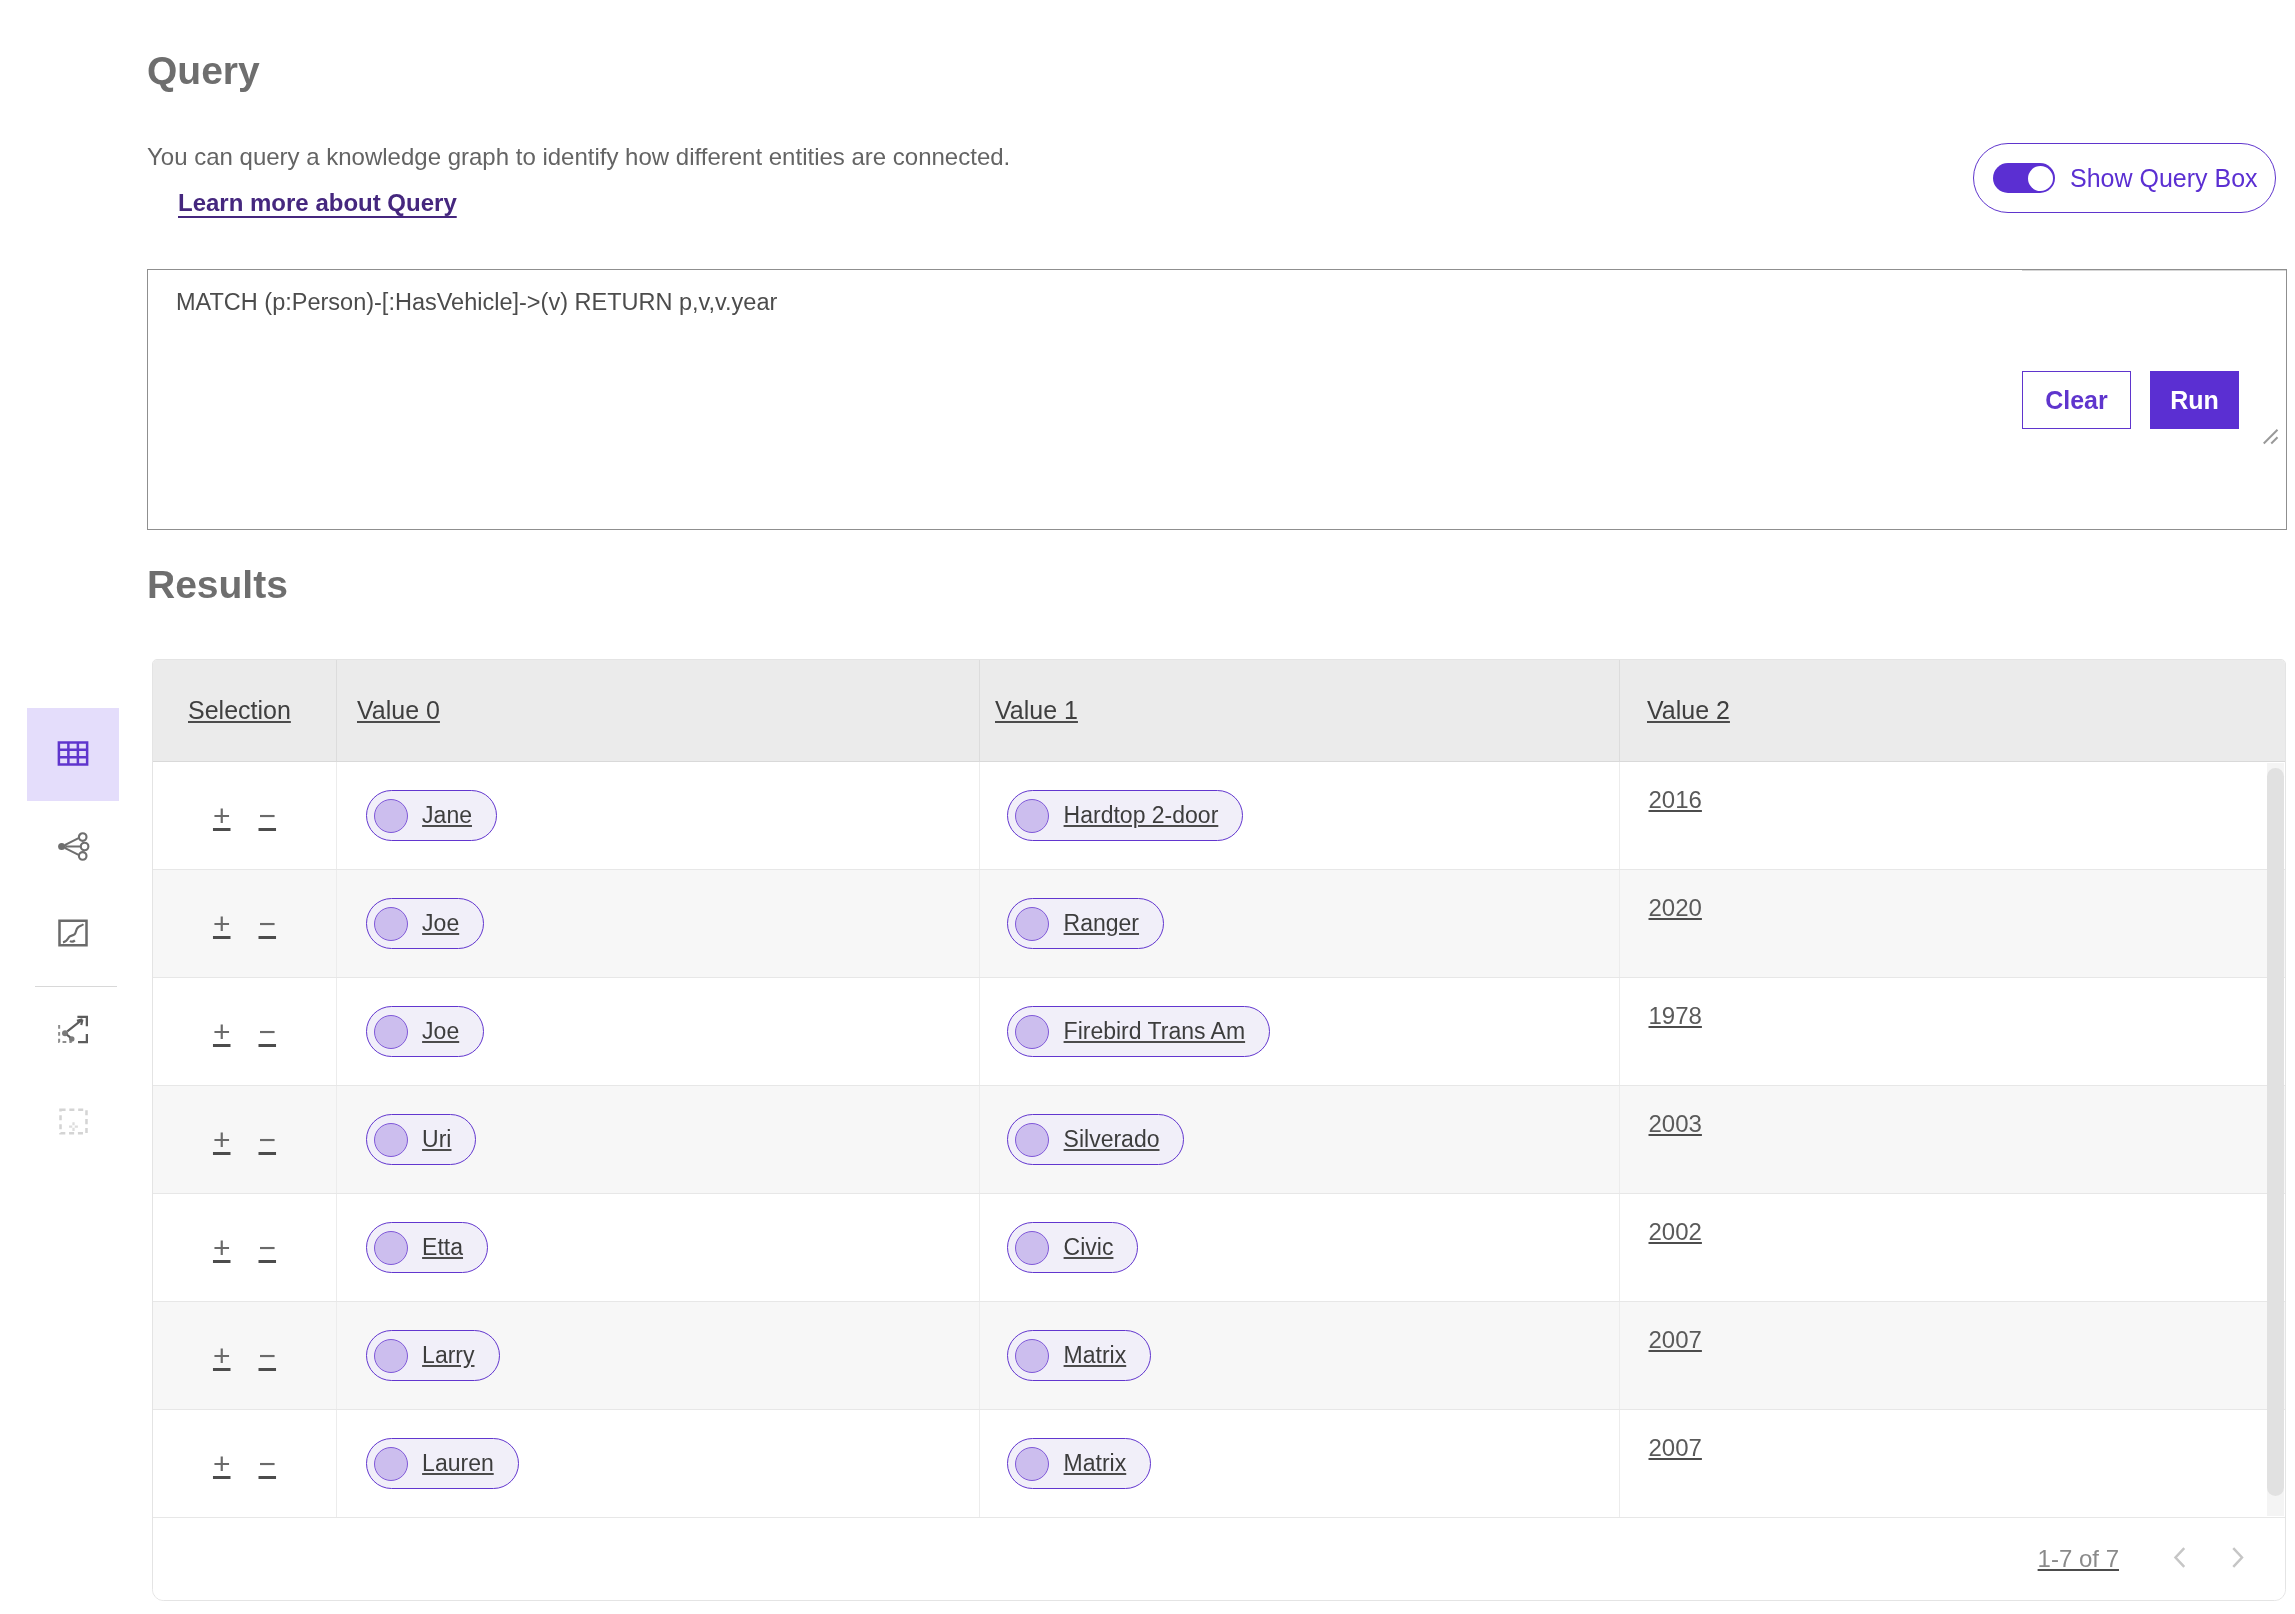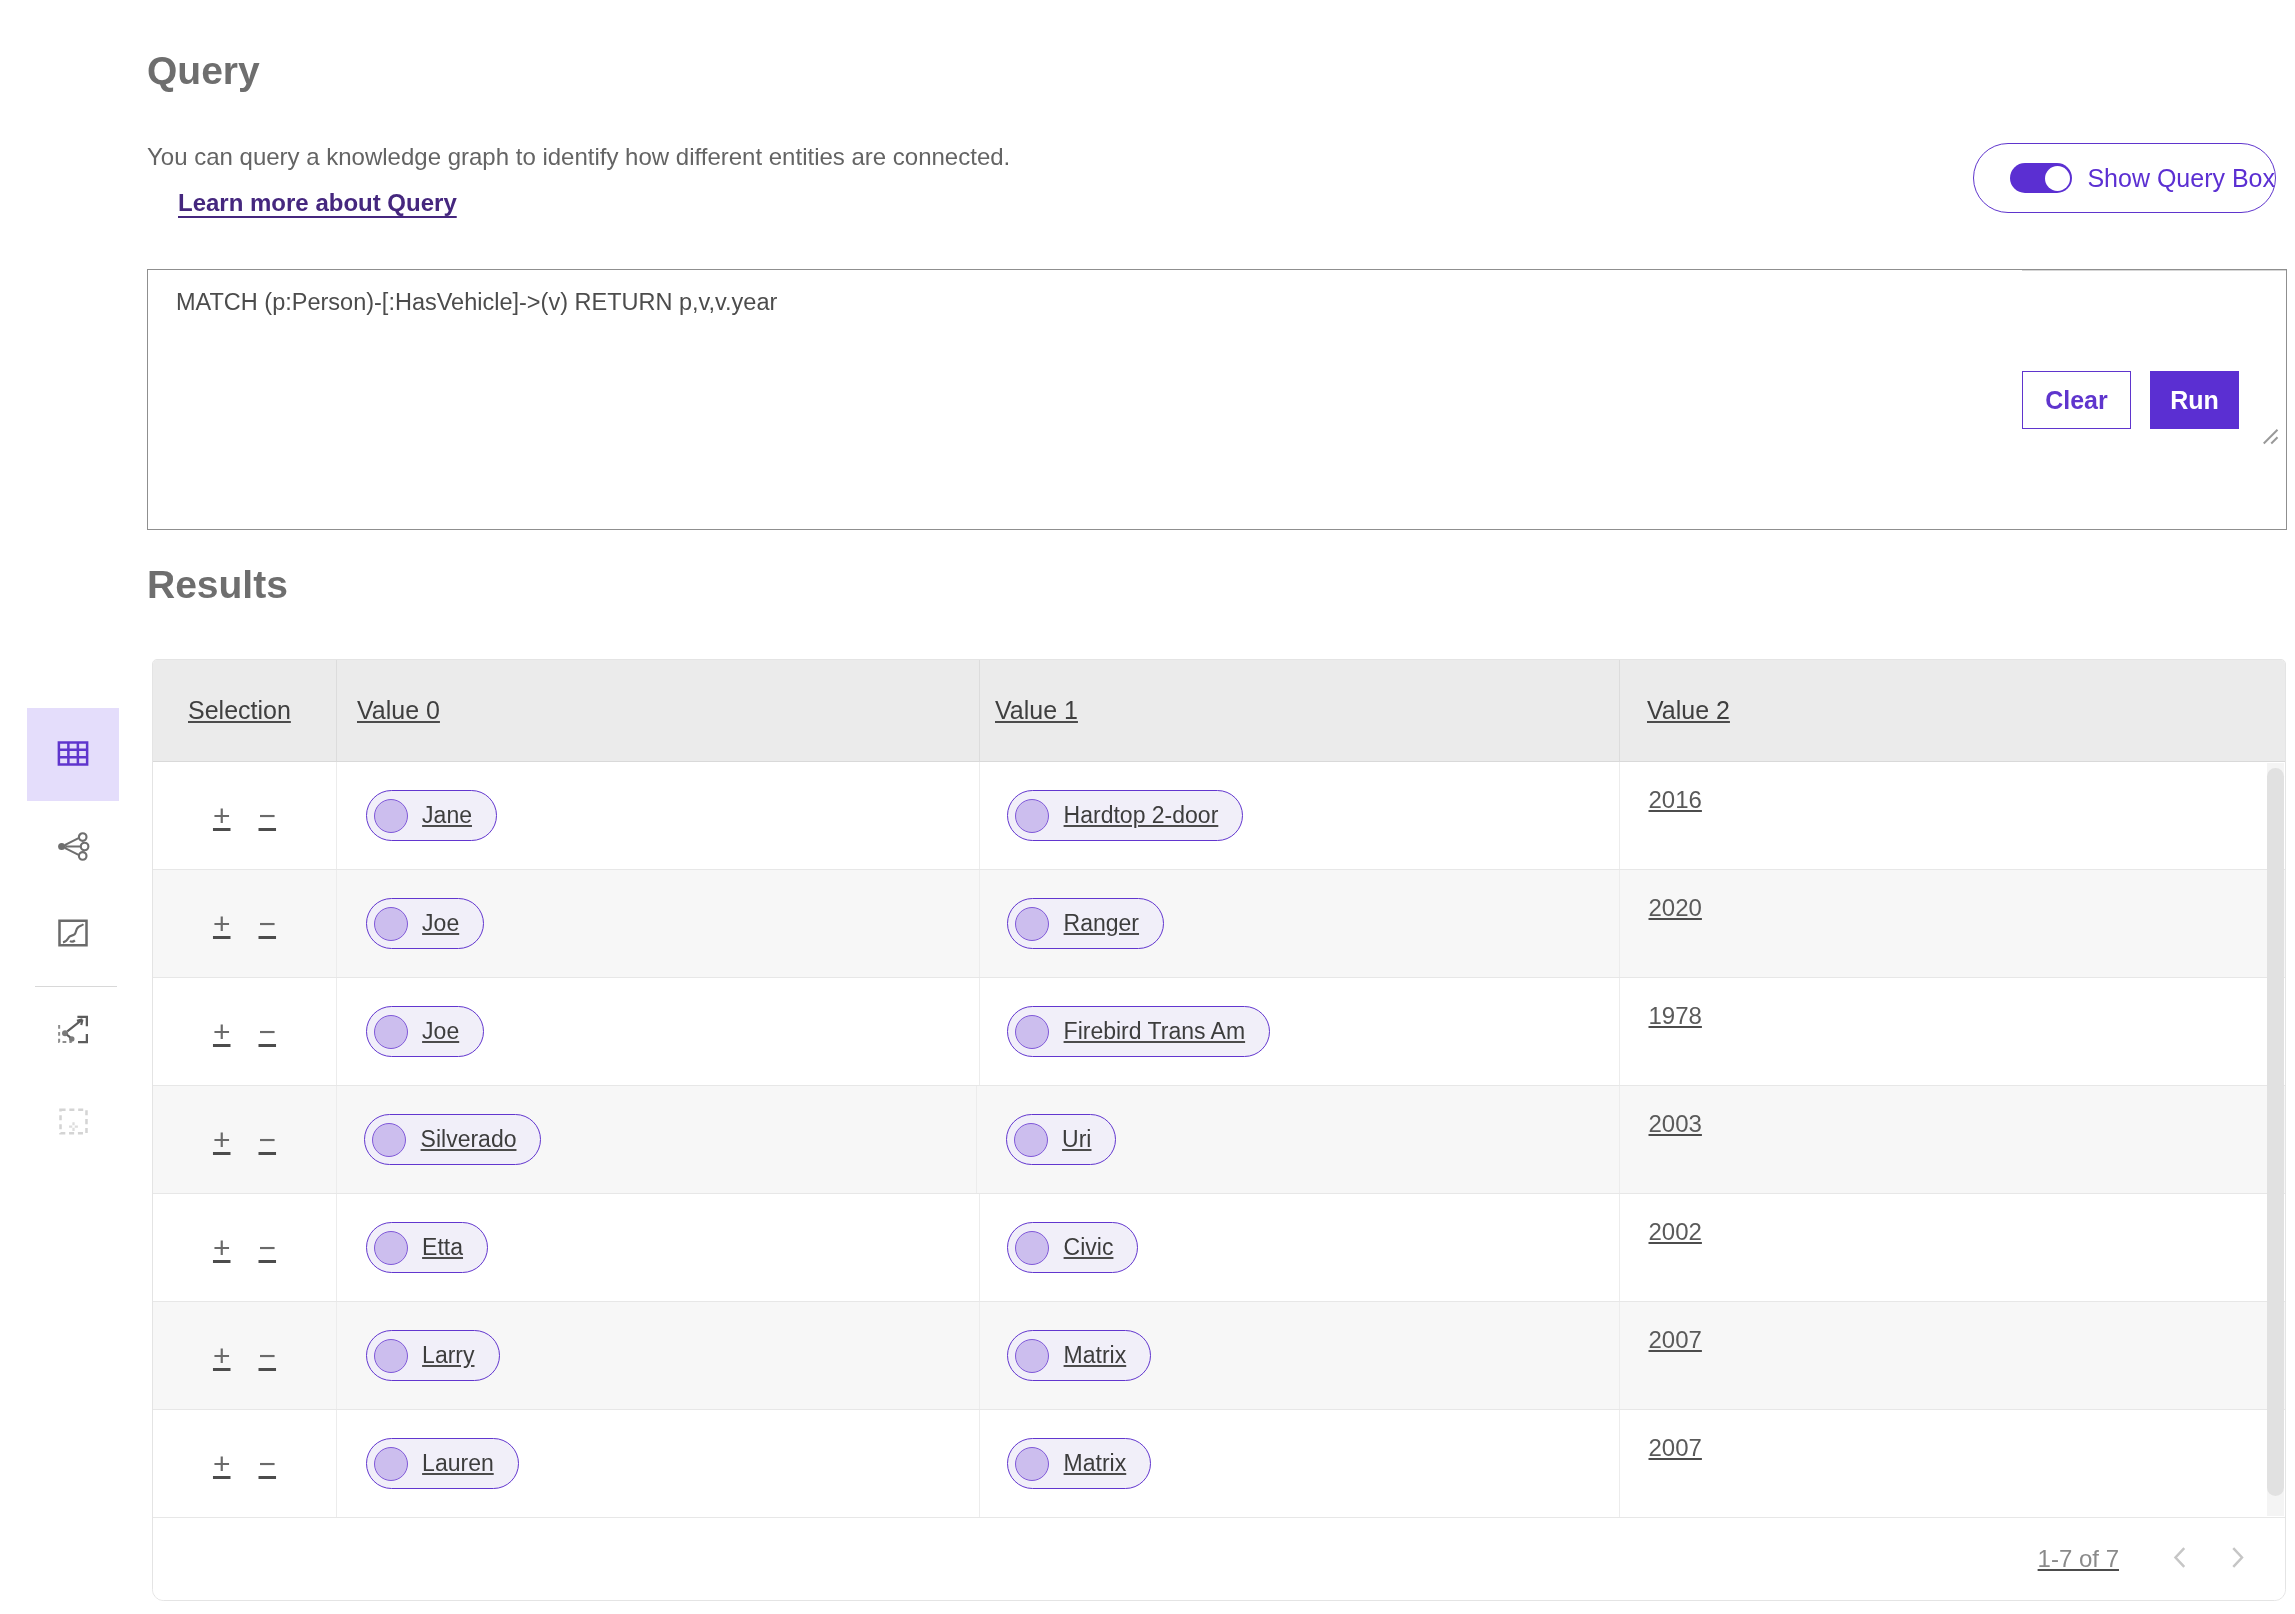--- a/index.html
+++ b/index.html
@@ -7,21 +7,21 @@
         font-family:"Liberation Sans","DejaVu Sans",sans-serif;color:#4c4c4c;}
 
   
   .q-title{position:absolute;left:147px;top:49px;font-size:39px;font-weight:700;color:#6e6e6e;}
   .q-desc{position:absolute;left:147px;top:143px;font-size:24px;color:#646464;}
   .q-learn{position:absolute;left:147px;top:189px;font-size:24px;font-weight:700;color:#45277e;
            text-decoration:underline;text-decoration-thickness:1.9px;text-underline-offset:5px;cursor:pointer;margin-left:31px;}
 
   .toggle-pill{position:absolute;left:1973px;top:143px;width:303px;height:70px;background:#fff;
                border:1.9px solid #5f35cd;border-radius:37px;display:flex;align-items:center;
-               padding:0 0 0 19px;box-sizing:border-box;cursor:pointer;gap:15px;justify-content:flex-end;}
+               padding:0 0 0 19px;box-sizing:border-box;cursor:pointer;gap:15px;}
   .toggle-track{position:relative;width:62px;height:30px;background:#5b2fd2;border-radius:15px;flex:0 0 auto;}
   .toggle-knob{position:absolute;top:2.5px;right:2.5px;width:25px;height:25px;background:#ffffff;border-radius:50%;}
   .toggle-label{font-size:25px;color:#5b2fd2;white-space:nowrap;}
 
   .query-box{position:absolute;left:147px;top:269px;width:2140px;height:261px;box-sizing:border-box;
              border:1.9px solid #8f8f8f;background:#ffffff;display:flex;flex-direction:row;}
   .query-input{flex:1 1 auto;border:none;outline:none;resize:none;margin:0;
                padding:19px 28px;font-family:"Liberation Sans","DejaVu Sans",sans-serif;
                font-size:23.5px;color:#4c4c4c;background:transparent;}
   .resize-handle{position:absolute;right:6.3px;top:151px;width:25px;height:25px;}
@@ -230,30 +230,30 @@
           </span>
         </div>
         <div class="cell c4">1978</div>
       </div>
 
       <div class="row">
         <div class="cell c1">
           <button class="sel-btn">+</button>
           <button class="sel-btn">−</button>
         </div>
+        <div class="cell c2">
+          <span class="pill">
+            <span class="pill-node"></span>
+            <span class="pill-label">Uri</span>
+          </span>
+        </div>
         <div class="cell c3">
           <span class="pill">
             <span class="pill-node"></span>
             <span class="pill-label">Silverado</span>
-          </span>
-        </div>
-        <div class="cell c2">
-          <span class="pill">
-            <span class="pill-node"></span>
-            <span class="pill-label">Uri</span>
           </span>
         </div>
         <div class="cell c4">2003</div>
       </div>
 
       <div class="row">
         <div class="cell c1">
           <button class="sel-btn">+</button>
           <button class="sel-btn">−</button>
         </div>

